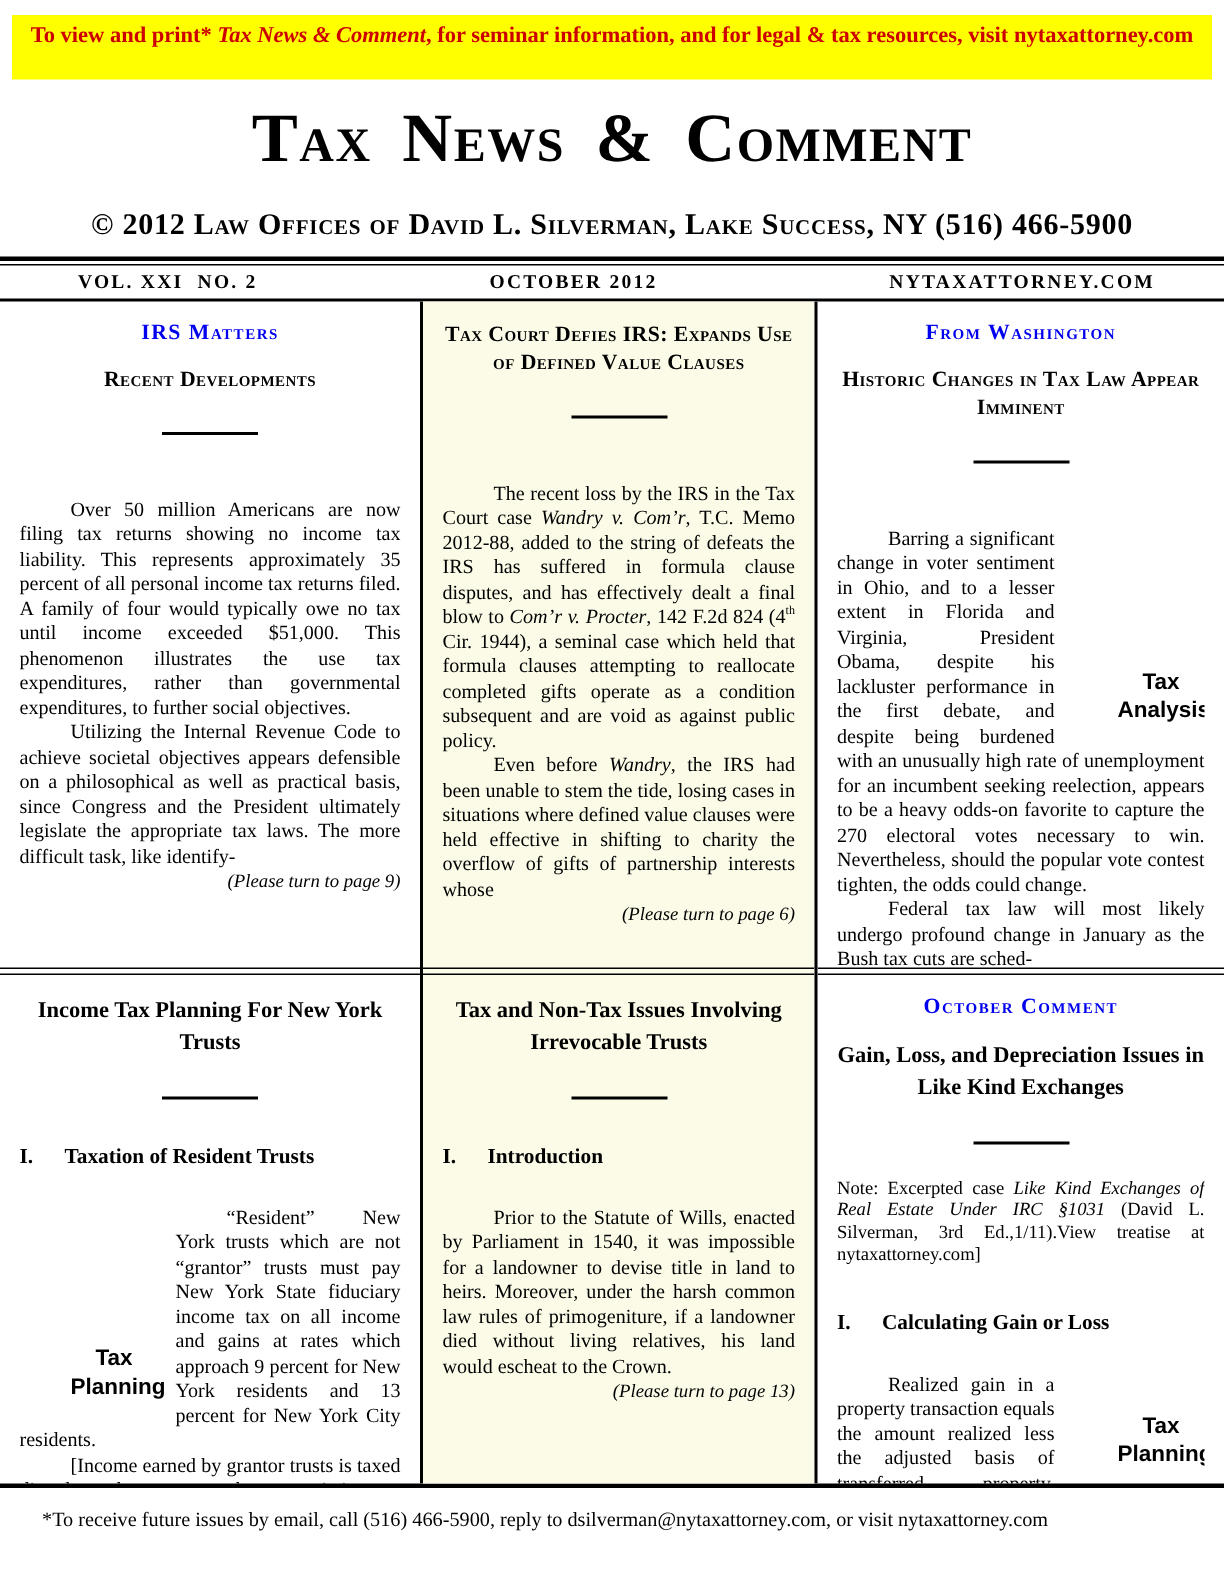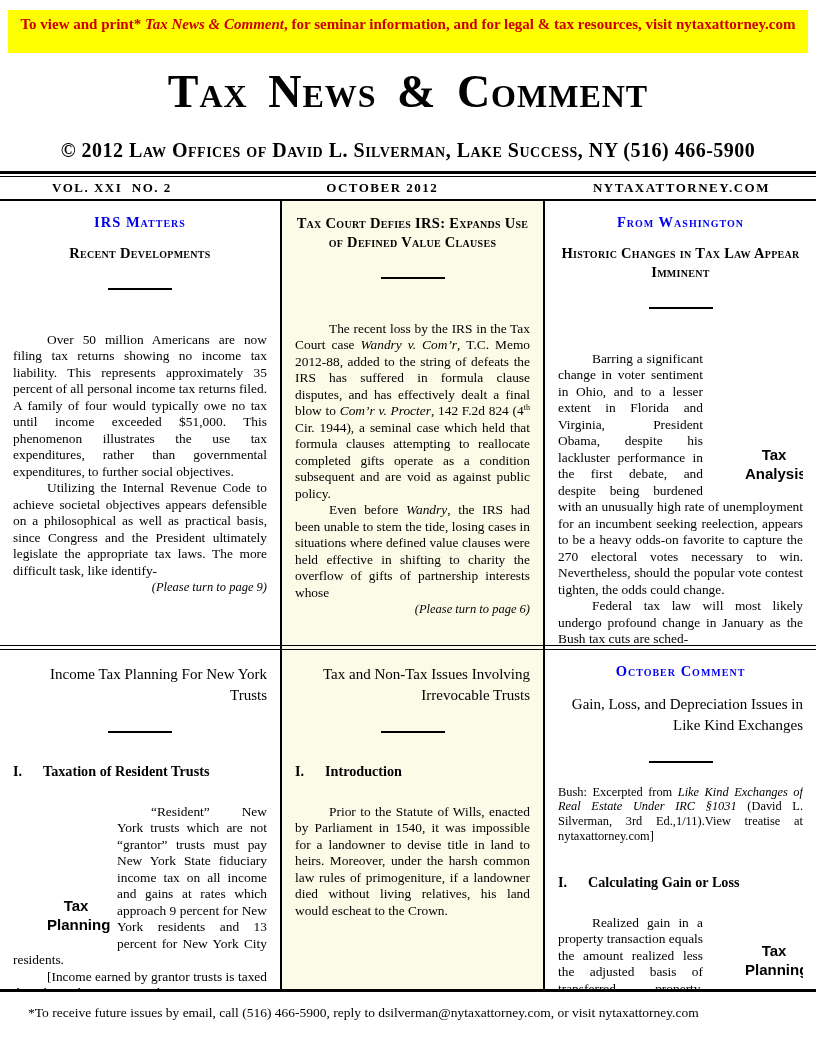--- a/index.html
+++ b/index.html
@@ -49,21 +49,21 @@
   
   .kicker {
     margin-top: 13px; text-align: center; color: var(--kicker-blue, #0000EE);
     font-weight: bold; font-variant: small-caps; font-size: 14.5px; letter-spacing: 1px;
   }
   .art-title {
     margin-top: 13px; text-align: center; font-weight: bold;
     font-variant: small-caps; font-size: 14.5px; line-height: 19px; letter-spacing: 0.3px;
   }
   .art-title-plain {
-    margin-top: 14px; text-align: right; font-weight: normal;
+    margin-top: 14px; text-align: center; font-weight: bold;
     font-size: 15px; line-height: 21px;
   }
   .short-rule { width: 64px; border-top: 2px solid #000; margin: 25px auto 0 auto; }
   .body-block { margin-top: 42px; }
   .body-block-sm { margin-top: 24px; }
   .body-p {
     font-size: 13.4px; line-height: 16.5px; text-align: justify;
   }
   .indent { text-indent: 34px; }
   .note-p {
@@ -157,20 +157,21 @@
       </div>
       <div class="half-rule"></div>
       <div class="col-bottom">
         <div class="art-title-plain">Tax and Non-Tax Issues Involving Irrevocable Trusts</div>
         <div class="short-rule"></div>
         <h4 class="section-head">
           <span class="sec-num">I.</span><span>Introduction</span>
         </h4>
         <div class="body-block-sm">
           <p class="body-p indent">Prior to the Statute of Wills, enacted by Parliament in 1540, it was impossible for a landowner to devise title in land to heirs. Moreover, under the harsh common law rules of primogeniture, if a landowner died without living relatives, his land would escheat to the Crown.</p>
+          <div class="cont">(Please turn to page 13)</div>
         </div>
       </div>
     </div>
 
     <div class="col col-right">
       <div class="col-top">
         <div class="kicker">From Washington</div>
         <div class="art-title">Historic Changes in Tax Law Appear Imminent</div>
         <div class="short-rule"></div>
         <div class="body-block">
@@ -183,21 +184,21 @@
           </p>
           <p class="body-p indent">Federal tax law will most likely undergo profound change in January as the Bush tax cuts are sched-</p>
 
         </div>
       </div>
       <div class="half-rule"></div>
       <div class="col-bottom">
         <div class="kicker">October Comment</div>
         <div class="art-title-plain">Gain, Loss, and Depreciation Issues in Like Kind Exchanges</div>
         <div class="short-rule"></div>
-        <p class="note-p"><span>Bush: Excerpted from </span><span class="seg-i">Like Kind Exchanges of Real Estate Under IRC §1031</span><span> (David L. Silverman, 3rd Ed.,1/11).View treatise at nytaxattorney.com]</span></p>
+        <p class="note-p"><span>Note: Excerpted case </span><span class="seg-i">Like Kind Exchanges of Real Estate Under IRC §1031</span><span> (David L. Silverman, 3rd Ed.,1/11).View treatise at nytaxattorney.com]</span></p>
         <h4 class="section-head">
           <span class="sec-num">I.</span><span>Calculating Gain or Loss</span>
         </h4>
         <div class="body-block-sm">
           <p class="body-p indent">
             <span class="inset inset-right mt-20">
               <span class="inset-line">Tax</span>
               <span class="inset-line">Planning</span>
             </span>
             <span>Realized gain in a property transaction equals the amount realized less the adjusted basis of transferred property. Similarly, in a like kind exchange, realized gain equals the sum of money and the fair market value of property received less the adjusted basis of property</span>

